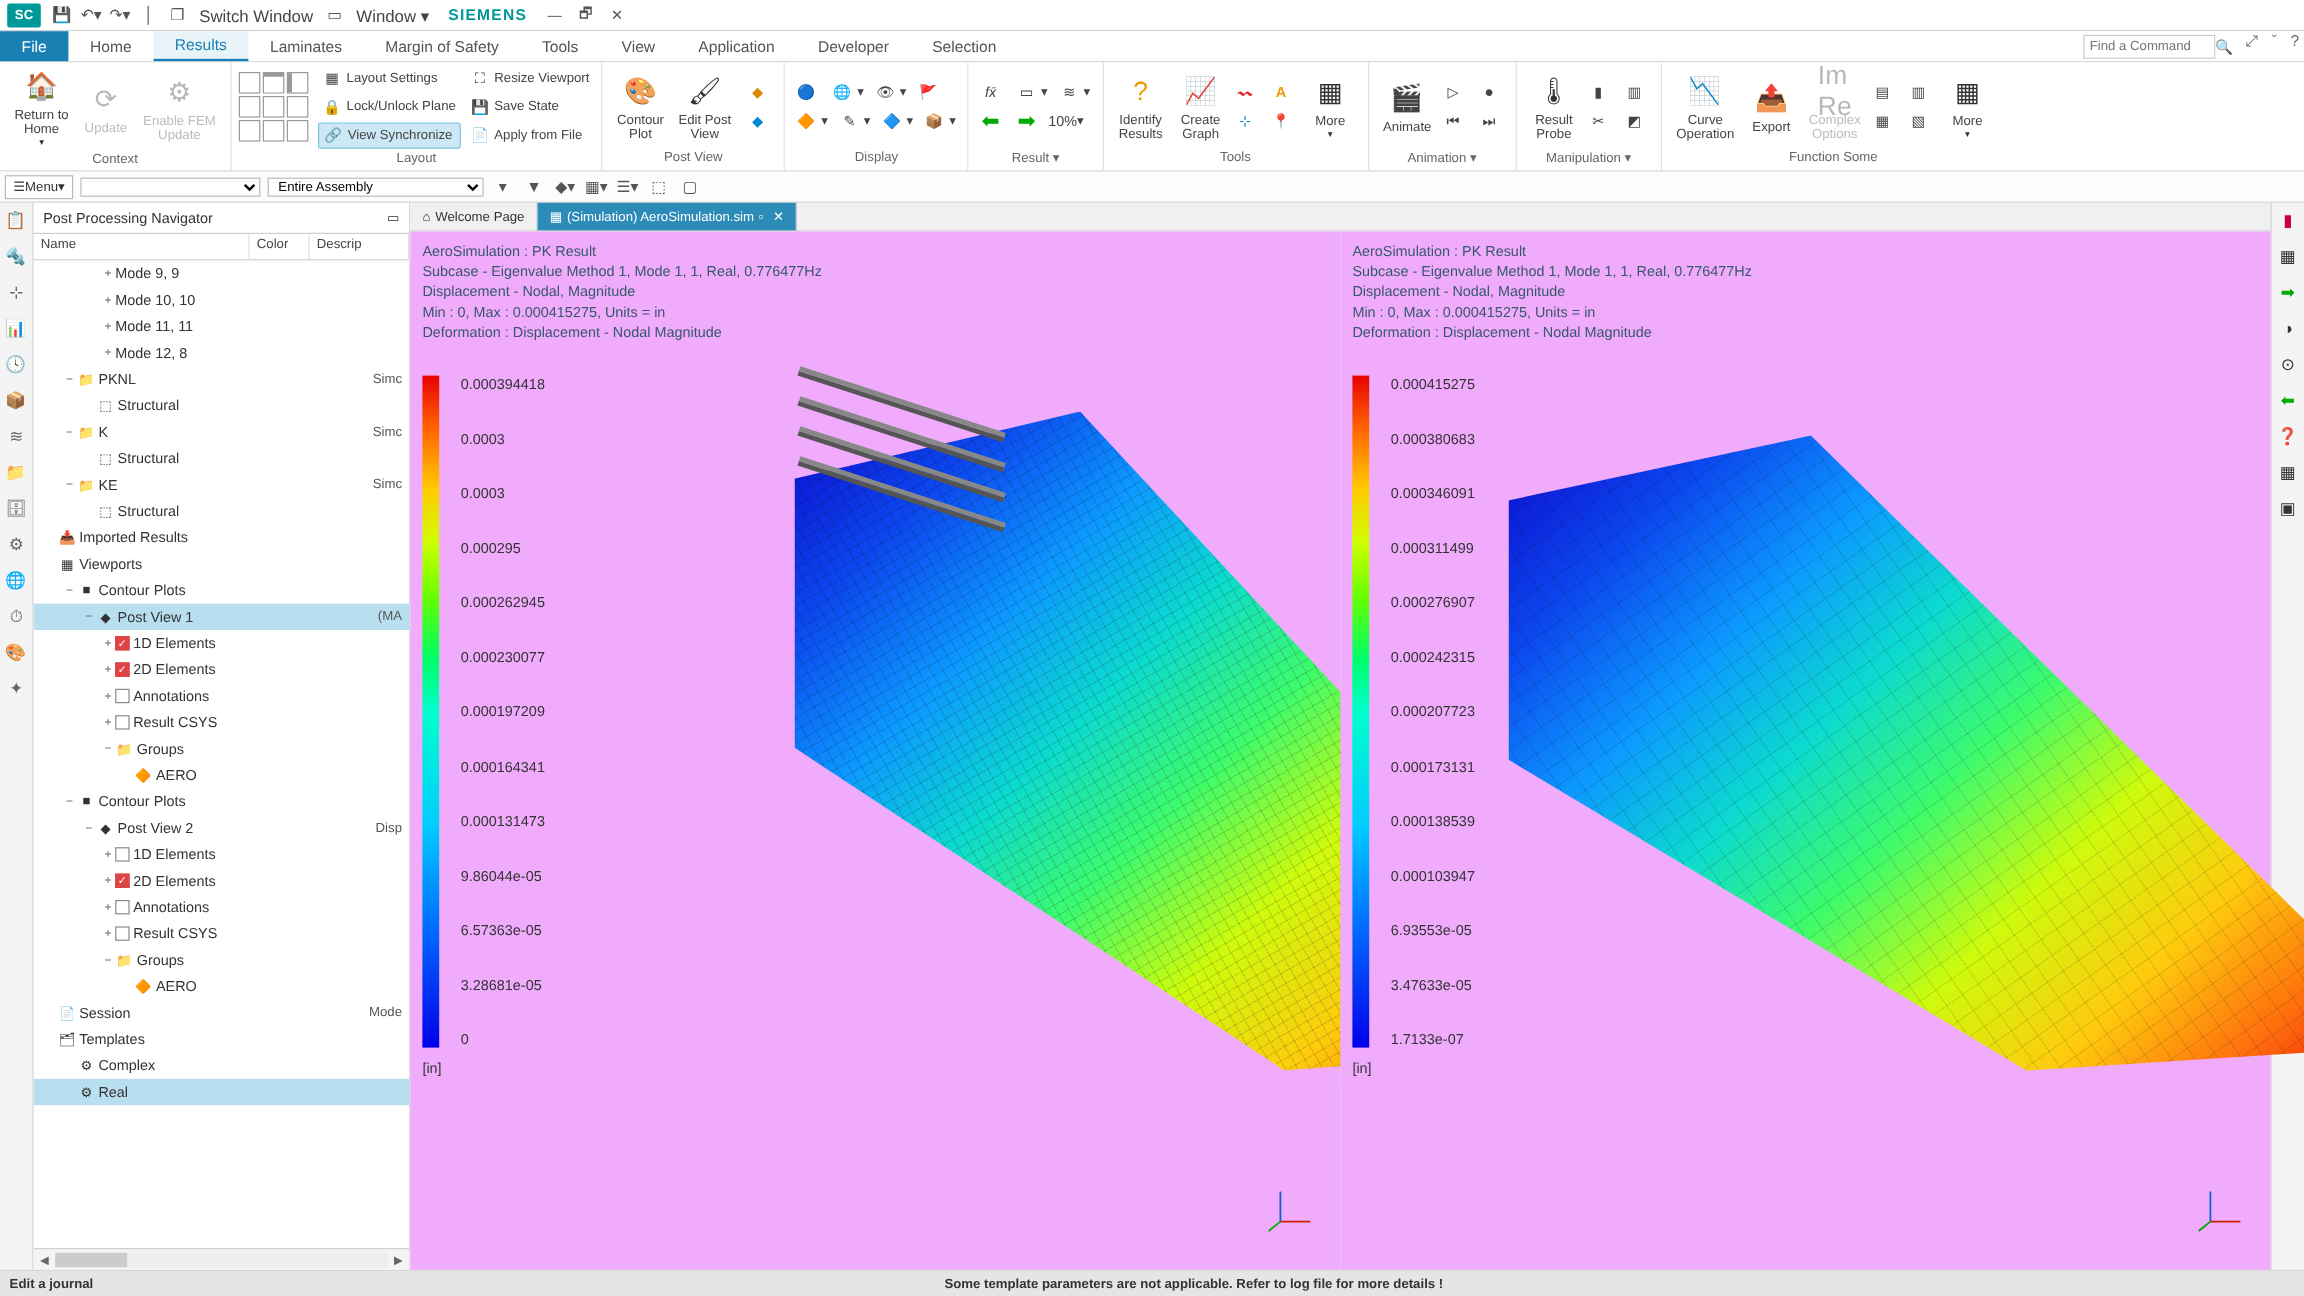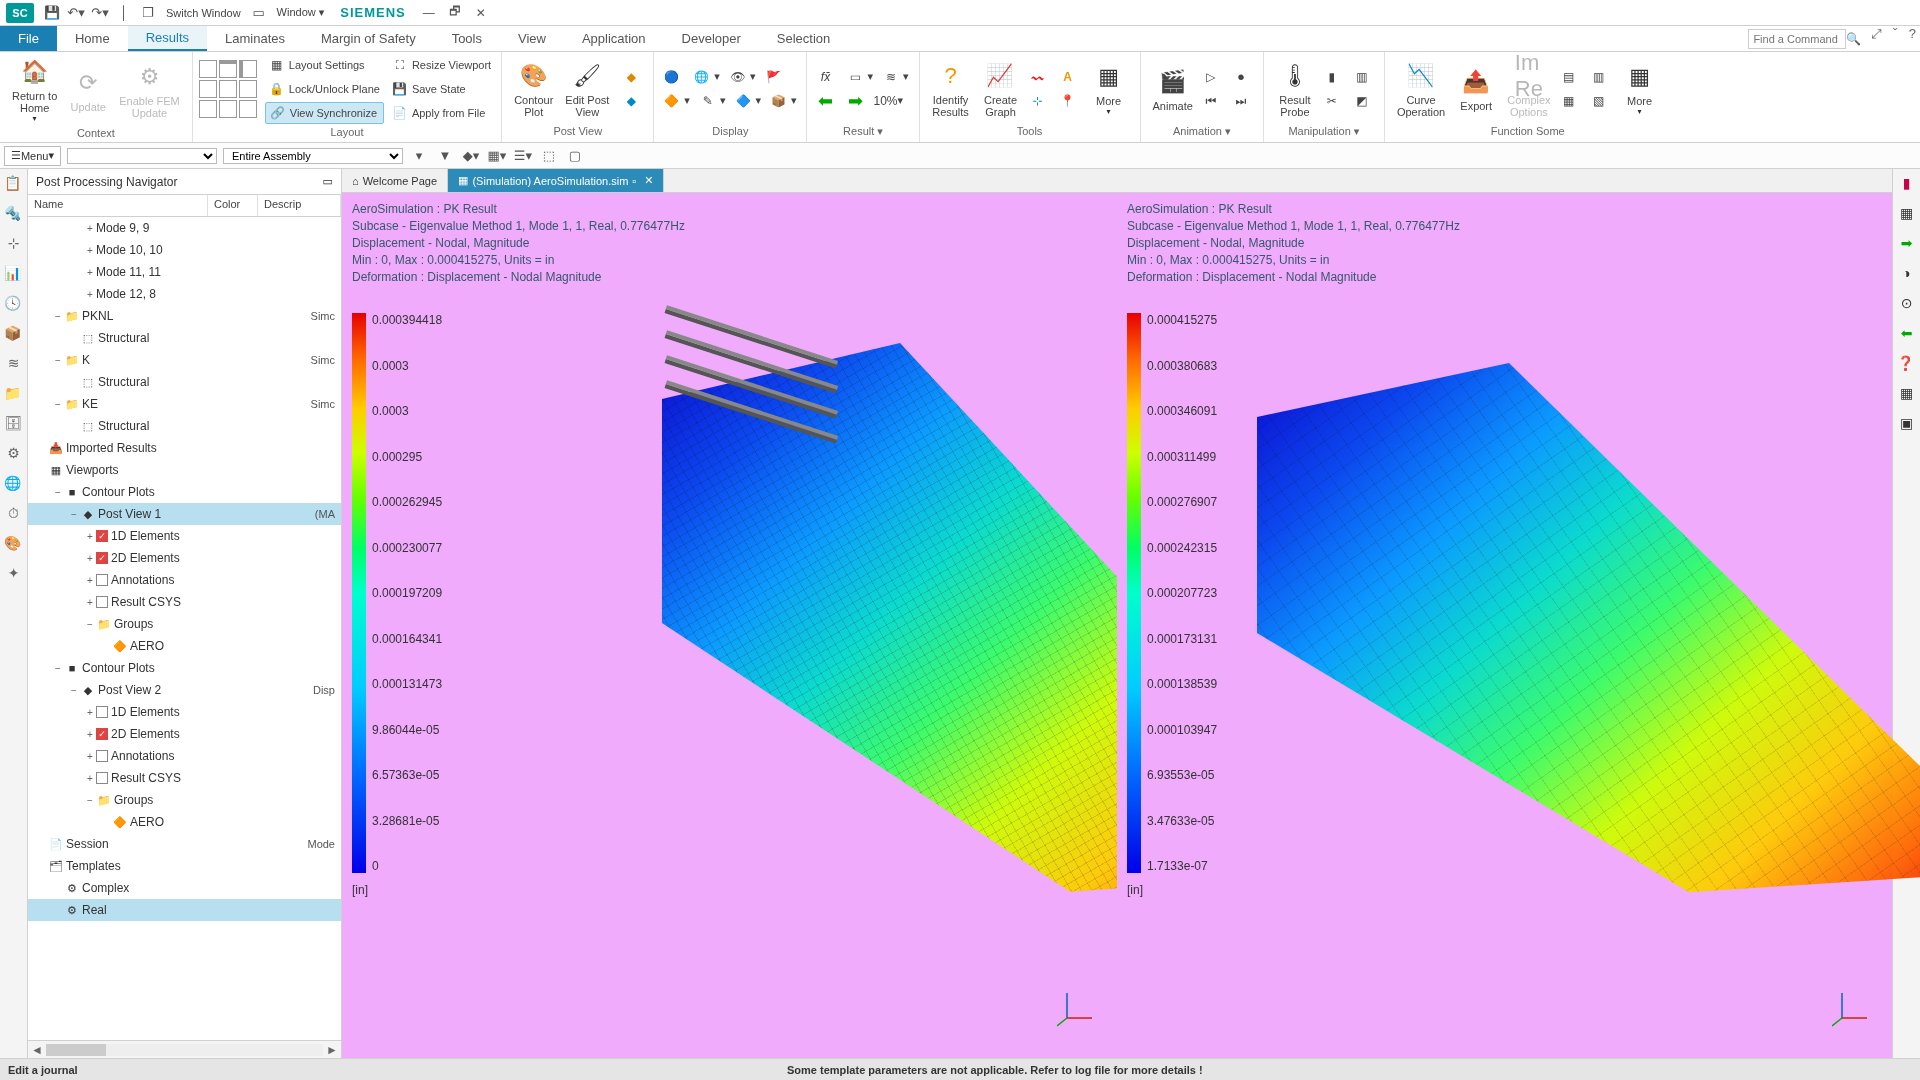--- a/index.html
+++ b/index.html
@@ -2,32 +2,32 @@
 <html><head>
 <meta charset="utf-8">
 <style>
 * { margin:0; padding:0; box-sizing:border-box; font-family:"Segoe UI",Arial,sans-serif; }
 body { background:#fff; overflow:hidden; width:1920px; height:1080px; font-size:12px; color:#333; }
 
 
 .titlebar { height:26px; background:#fff; display:flex; align-items:center; border-bottom:1px solid #d0d0d0; }
 .titlebar .sc-logo { width:28px; height:20px; margin:0 6px; background:#009999; color:#fff; font-weight:bold; font-size:11px; display:flex; align-items:center; justify-content:center; border-radius:2px; }
 .titlebar .qa-btn { width:20px; height:20px; margin:0 2px; display:flex; align-items:center; justify-content:center; cursor:pointer; border:1px solid transparent; border-radius:2px; color:#555; font-size:13px; }
-.titlebar .qa-text { font-size:11px; color:#444; padding:0 6px; cursor:pointer; }
+.titlebar .qa-text { font-size:14px; color:#444; padding:0 6px; cursor:pointer; }
 .titlebar .title { flex:1; text-align:center; font-size:12px; color:#444; }
 .titlebar .brand { font-weight:bold; color:#009999; font-size:13px; letter-spacing:1px; padding:0 10px; }
 .titlebar .win-btn { width:26px; height:20px; display:flex; align-items:center; justify-content:center; cursor:pointer; color:#555; font-size:12px; }
 
 
 .ribbon-tabs { height:26px; display:flex; align-items:stretch; background:#fff; border-bottom:1px solid #d0d0d0; }
 .ribbon-tabs .file-tab { background:#1a7fb3; color:#fff; padding:0 18px; display:flex; align-items:center; font-size:13px; cursor:pointer; }
 .ribbon-tabs .tab { padding:0 18px; display:flex; align-items:center; font-size:13px; cursor:pointer; color:#555; }
 .ribbon-tabs .tab.active { background:#e8f4f8; color:#1a7fb3; border-bottom:2px solid #1a7fb3; }
 .ribbon-tabs .search-box { margin-left:auto; margin-right:6px; display:flex; align-items:center; }
-.ribbon-tabs .search-box input { width:98px; height:20px; border:1px solid #ccc; padding:0 4px; font-size:11px; color:#999; }
+.ribbon-tabs .search-box input { width:110px; height:20px; border:1px solid #ccc; padding:0 4px; font-size:11px; color:#999; }
 .ribbon-tabs .help-icons span { margin:0 4px; color:#666; cursor:pointer; font-size:13px; }
 
 
 .ribbon { height:91px; display:flex; background:#fff; border-bottom:1px solid #d0d0d0; }
 .ribbon-group { border-right:1px solid #e0e0e0; display:flex; flex-direction:column; }
 .ribbon-group .body { flex:1; display:flex; align-items:center; padding:2px 6px; }
 .ribbon-group .label { height:17px; font-size:11px; color:#666; text-align:center; }
 .big-btn { display:flex; flex-direction:column; align-items:center; justify-content:center; padding:2px 6px; cursor:pointer; min-width:50px; }
 .big-btn .bicon { width:32px; height:32px; display:flex; align-items:center; justify-content:center; font-size:22px; }
 .big-btn .blabel { font-size:11px; color:#444; text-align:center; line-height:12px; margin-top:2px; }
@@ -75,21 +75,21 @@
 
 
 .view-area { flex:1; display:flex; flex-direction:column; }
 .doc-tabs { height:24px; display:flex; align-items:stretch; background:#f0f0f0; border-bottom:1px solid #d0d0d0; }
 .doc-tab { display:flex; align-items:center; padding:0 10px; border-right:1px solid #d0d0d0; cursor:pointer; font-size:11px; gap:4px; }
 .doc-tab.active { background:#2d8bb8; color:#fff; }
 .doc-tab .close { margin-left:4px; font-size:11px; }
 .viewports { flex:1; display:flex; }
 .viewport { flex:1; position:relative; background:#f0abfc; }
 .vp-info { position:absolute; top:8px; left:10px; font-size:12px; color:#37586b; line-height:17px; }
-.vp-legend { position:absolute; left:10px; top:120px; display:flex; }
+.vp-legend { position:absolute; left:10px; top:120px; display:flex;gap:12px; }
 .vp-legend .bar { width:14px; height:560px; background:linear-gradient(to bottom,#e80000 0%,#ff6600 8%,#ffcc00 17%,#ccff00 25%,#66ff00 33%,#00ff66 42%,#00ffcc 50%,#00ccff 67%,#0066ff 83%,#0000e8 100%); }
 .vp-legend .ticks { display:flex; flex-direction:column; justify-content:space-between; height:560px; margin-left:6px; }
 .vp-legend .ticks span { font-size:12px; color:#333; }
 .vp-unit { position:absolute; left:10px; top:690px; font-size:12px; color:#333; }
 .vp-triad { position:absolute; right:20px; bottom:30px; width:40px; height:40px; }
 .vp-wing { position:absolute; }
 
 .wing1 { left:320px; top:150px; width:680px; height:560px; }
 .wing-shape { width:100%; height:100%; background:
   linear-gradient(135deg,#0000cc 0%,#0044ee 15%,#0099ff 28%,#00ddcc 40%,#33ff66 52%,#ccff00 65%,#ffcc00 78%,#ff6600 90%,#ee0000 100%);

